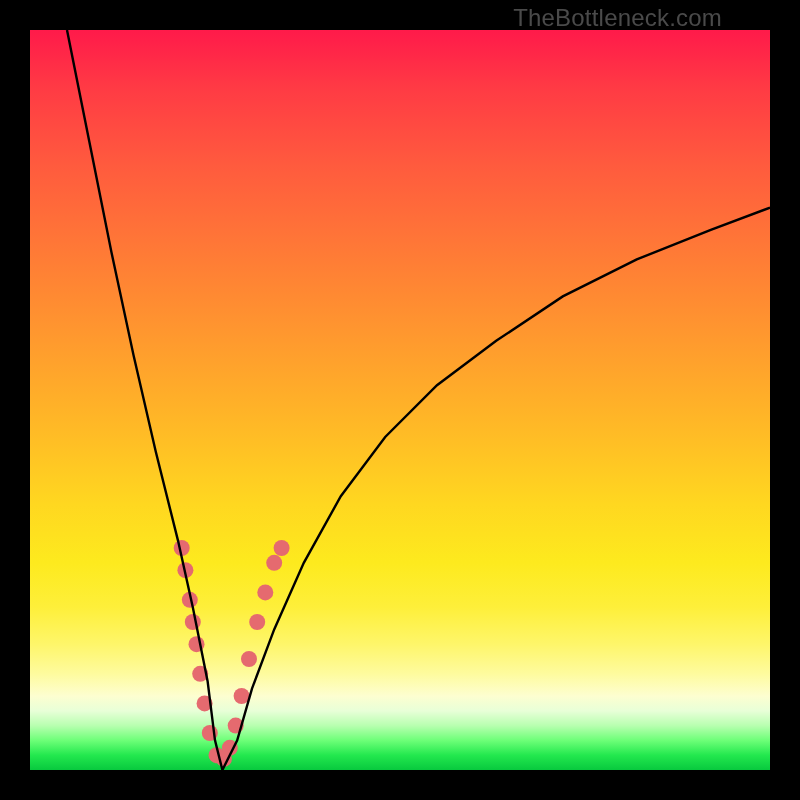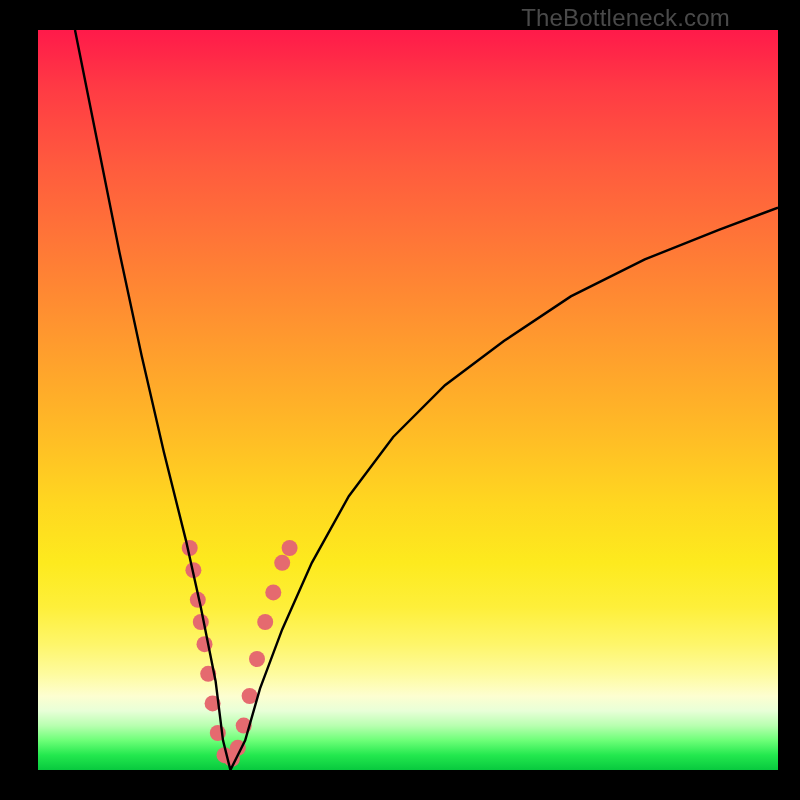--- a/index.html
+++ b/index.html
@@ -6,21 +6,21 @@
     margin: 0;
     padding: 0;
     width: 800px;
     height: 800px;
     overflow: hidden;
     background: #000;
     font-family: Arial, Helvetica, sans-serif;
   }
   .frame {
     position: absolute;
-    left: 8px; top: 0;
+    left: 0; top: 0;
     width: 732px; height: 800px;
     background: #000;
   }
   .plot {
     position: absolute;
     left: 30px;
     top: 30px;
     width: 740px;
     height: 740px;
     

